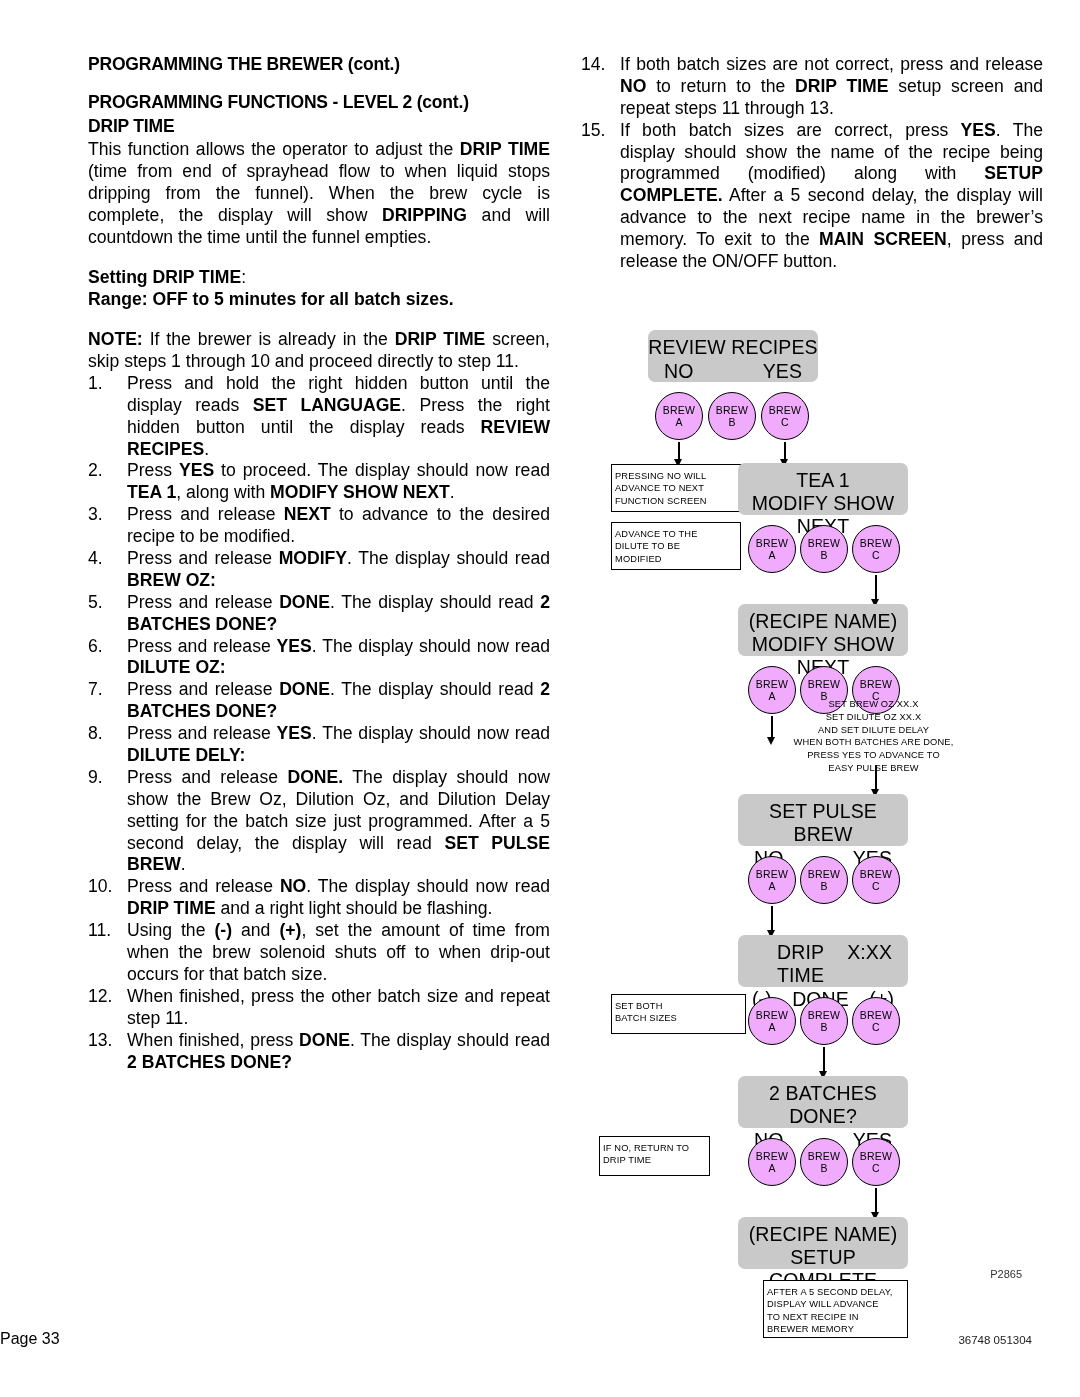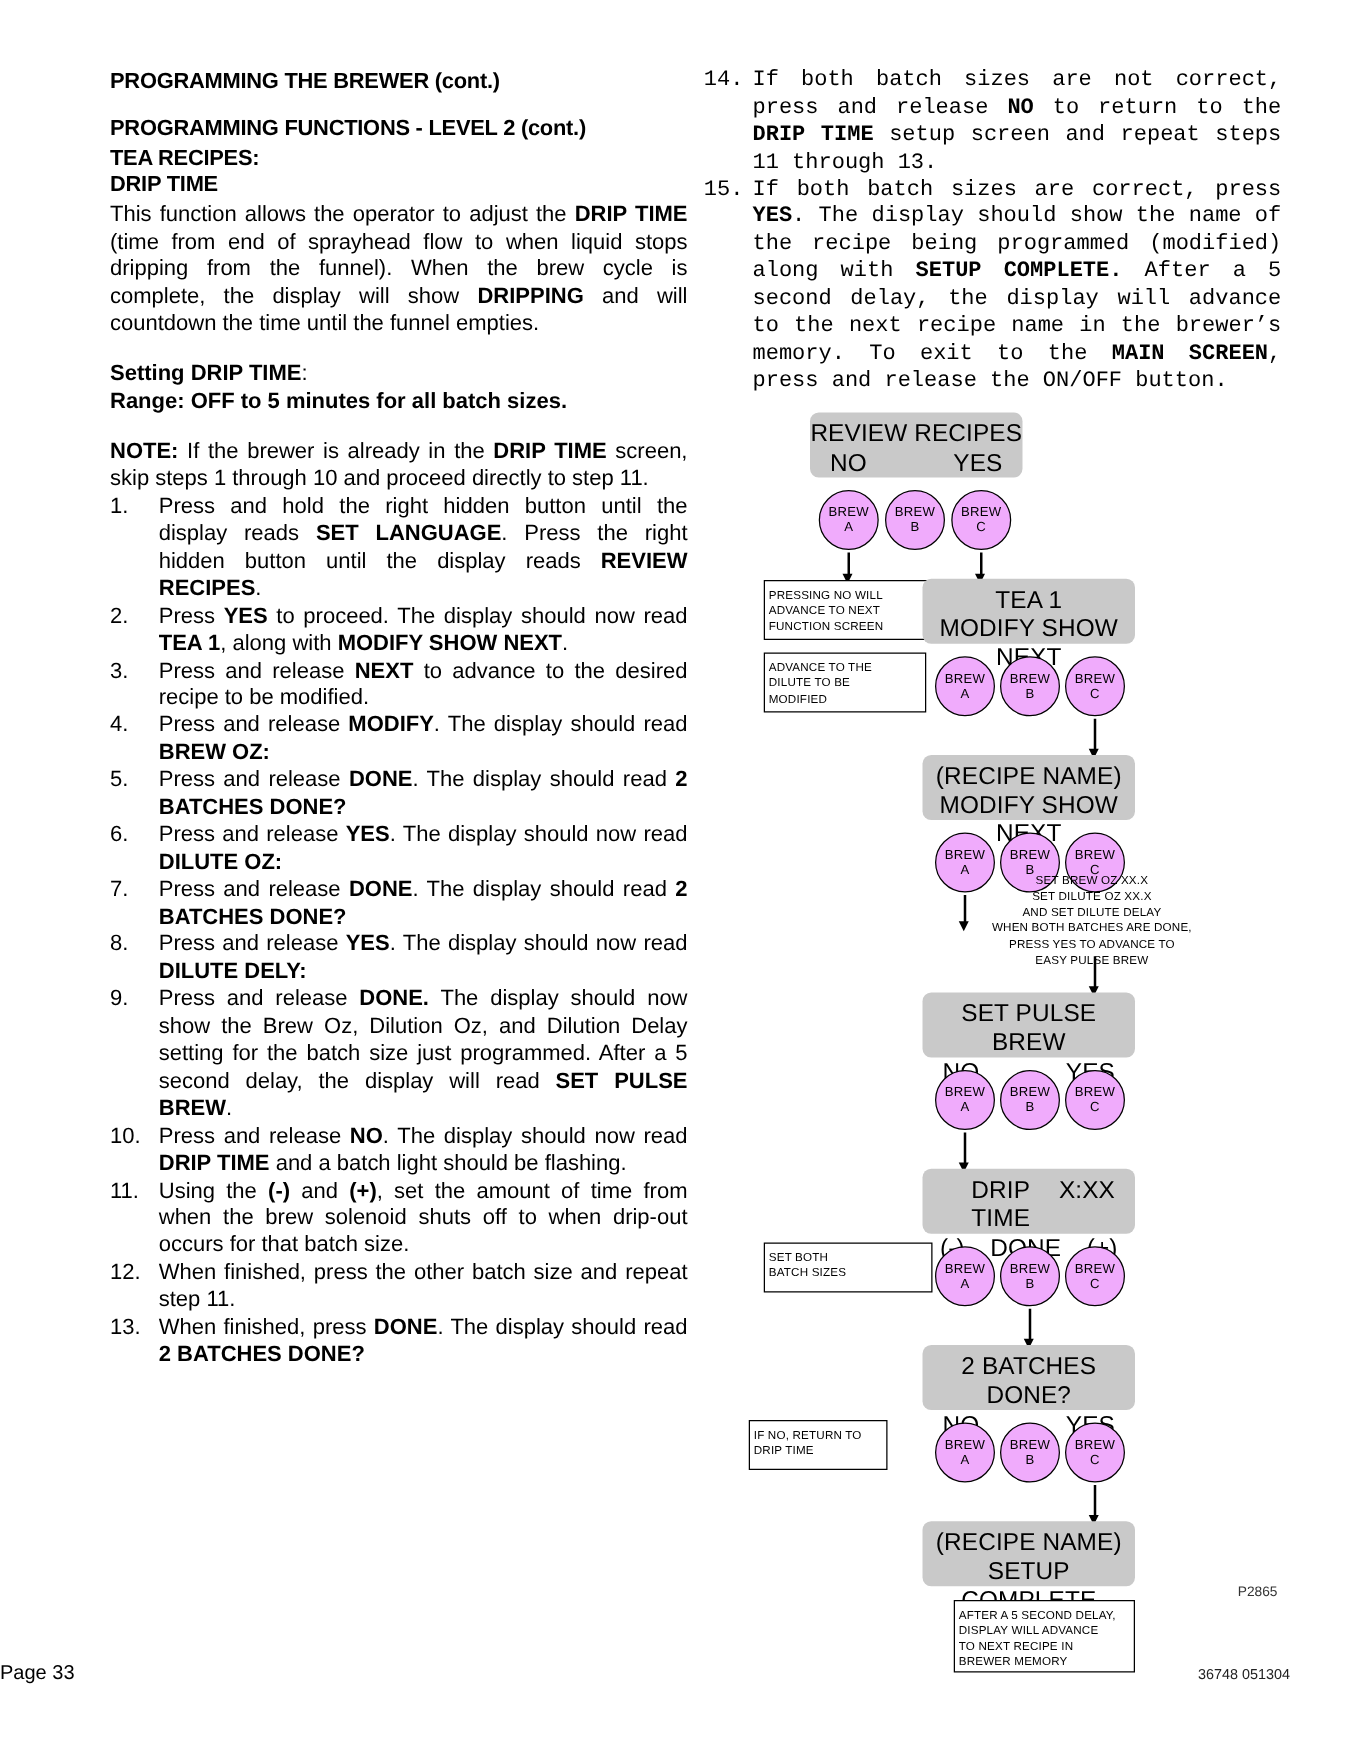--- a/index.html
+++ b/index.html
@@ -10,21 +10,21 @@
     font-family: "Liberation Sans", sans-serif;
     color: #000000;
     position: relative;
     overflow: hidden;
   }
 
   .page { position: absolute; inset: 0; }
 
   
   .col-left  { position: absolute; left: 88px;  top: 54px; width: 462px; }
-  .col-right { position: absolute; left: 563px; top: 54px; width: 462px; font-family: Liberation Mono, monospace; }
+  .col-right { position: absolute; left: 581px; top: 54px; width: 462px; }
 
   
   .h-main {
     font-size: 17.5px; font-weight: bold; letter-spacing: -0.2px;
     margin-bottom: 17px; white-space: nowrap;
   }
   .h-sub {
     font-size: 17.5px; font-weight: bold; letter-spacing: -0.2px;
     margin-bottom: 3px; white-space: nowrap;
   }
@@ -136,21 +136,20 @@
   }
 </style>
 </head>
 <body>
 
 <div class="page">
 
   <div class="col-left">
     <div class="h-main">PROGRAMMING THE BREWER (cont.)</div>
     <div class="h-sub">PROGRAMMING FUNCTIONS - LEVEL  2 (cont.)</div>
-    <div class="h-tight">TEA RECIPES:</div>
     <div class="h-tight">DRIP TIME</div>
 
     <div class="para">
       <span>This function allows the operator to adjust the </span><b>DRIP TIME</b><span> (time from end of sprayhead flow to when liquid stops dripping from the funnel). When the brew cycle is complete, the display will show </span><b>DRIPPING</b><span> and will countdown the time until the funnel empties.</span>
     </div>
 
     <div class="spacer-md"></div>
 
     <div class="setting-blk">
       <span>Setting </span><span>DRIP TIME</span><span class="reg">:</span>
@@ -166,21 +165,21 @@
     <ol class="steps" id="steps-left">
         <li><span class="num">1.</span><span>Press and hold the right hidden button until the display reads </span><b>SET LANGUAGE</b><span>. Press the right hidden button until the display reads </span><b>REVIEW RECIPES</b><span>.</span></li>
         <li><span class="num">2.</span><span>Press </span><b>YES</b><span> to proceed.  The display should now read </span><b>TEA 1</b><span>, along with </span><b>MODIFY SHOW NEXT</b><span>.</span></li>
         <li><span class="num">3.</span><span>Press and release </span><b>NEXT</b><span> to advance to the desired recipe to be modified.</span></li>
         <li><span class="num">4.</span><span>Press and release </span><b>MODIFY</b><span>. The display should read </span><b>BREW OZ:</b></li>
         <li><span class="num">5.</span><span>Press and release </span><b>DONE</b><span>.  The display should read </span><b>2 BATCHES DONE?</b></li>
         <li><span class="num">6.</span><span>Press and release </span><b>YES</b><span>. The display should now read </span><b>DILUTE OZ:</b></li>
         <li><span class="num">7.</span><span>Press and release </span><b>DONE</b><span>.  The display should read </span><b>2 BATCHES DONE?</b></li>
         <li><span class="num">8.</span><span>Press and release </span><b>YES</b><span>. The display should now read </span><b>DILUTE DELY:</b></li>
         <li><span class="num">9.</span><span>Press and release </span><b>DONE.</b><span> The display should now show the Brew Oz, Dilution Oz, and Dilution Delay setting for the batch size just programmed. After a 5 second delay, the display will read </span><b>SET PULSE BREW</b><span>.</span></li>
-        <li><span class="num">10.</span><span>Press and release </span><b>NO</b><span>. The display should now read </span><b>DRIP TIME</b><span> and a batch light should be flashing.</span></li>
+        <li><span class="num">10.</span><span>Press and release </span><b>NO</b><span>. The display should now read </span><b>DRIP TIME</b><span> and a right light should be flashing.</span></li>
         <li><span class="num">11.</span><span>Using the </span><b>(-)</b><span> and </span><b>(+)</b><span>, set the amount of time from when the brew solenoid shuts off to when drip-out occurs for that batch size.</span></li>
         <li><span class="num">12.</span><span>When finished, press the other batch size and repeat step 11.</span></li>
         <li><span class="num">13.</span><span>When finished, press </span><b>DONE</b><span>. The display should read </span><b>2 BATCHES DONE?</b></li>
       </ol>
   </div>
 
   <div class="col-right">
     <ol class="steps" id="steps-right">
         <li><span class="num">14.</span><span>If both batch sizes are not correct, press and release </span><b>NO</b><span> to return to the </span><b>DRIP TIME</b><span> setup screen and repeat steps 11 through 13.</span></li>
         <li><span class="num">15.</span><span>If both batch sizes are correct, press </span><b>YES</b><span>. The display should show the name of the recipe being programmed (modified) along with </span><b>SETUP COMPLETE.</b><span> After a 5 second delay, the display will advance to the next recipe name in the brewer’s memory. To exit to the </span><b>MAIN SCREEN</b><span>, press and release the ON/OFF button.</span></li>

